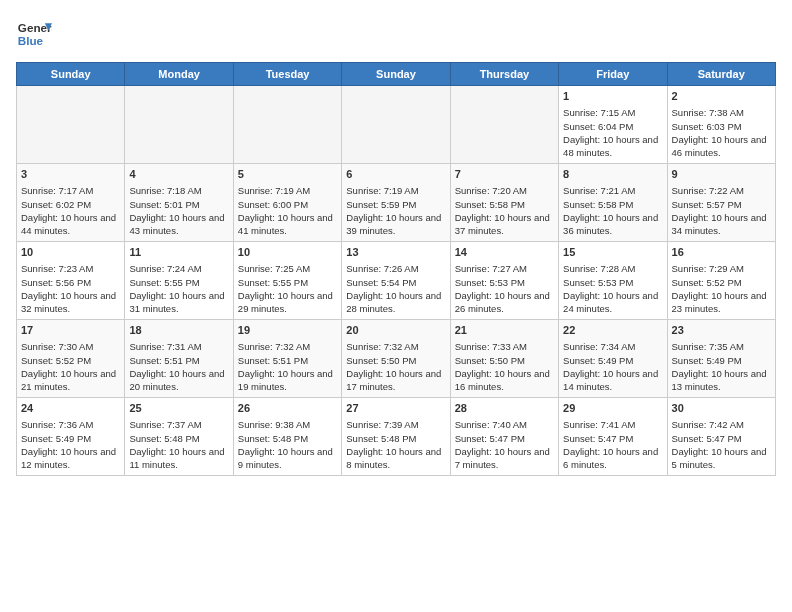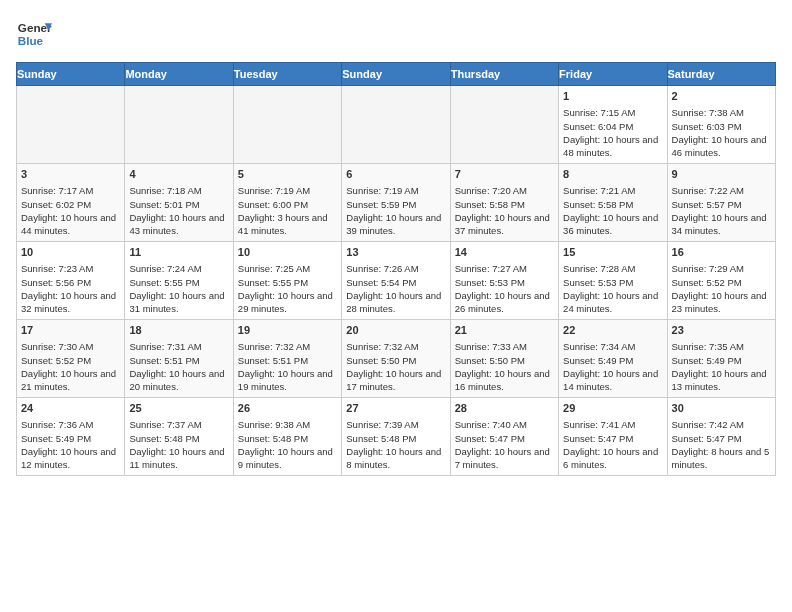--- a/index.html
+++ b/index.html
@@ -38,22 +38,22 @@
       color: #555;
     }
     table {
       width: 100%;
       border-collapse: collapse;
       font-size: 10px;
     }
     th {
       background-color: #3a7abf;
       color: white;
-      padding: 5px 0;
-      text-align: left;
+      padding: 5px 11px;
+      text-align: center;
       font-size: 11px;
       font-weight: bold;
       border: 1px solid #2e6099;
     }
     td {
       border: 1px solid #ccc;
       vertical-align: top;
       padding: 3px 4px;
       width: calc(100% / 7);
       height: 78px;
@@ -133,21 +133,21 @@
         <td>
           <div class="day-num">4</div>
           <div>Sunrise: 7:18 AM</div>
           <div>Sunset: 5:01 PM</div>
           <div>Daylight: 10 hours and 43 minutes.</div>
         </td>
         <td>
           <div class="day-num">5</div>
           <div>Sunrise: 7:19 AM</div>
           <div>Sunset: 6:00 PM</div>
-          <div>Daylight: 3 hours and 41 minutes.</div>
+          <div>Daylight: 10 hours and 41 minutes.</div>
         </td>
         <td>
           <div class="day-num">6</div>
           <div>Sunrise: 7:19 AM</div>
           <div>Sunset: 5:59 PM</div>
           <div>Daylight: 10 hours and 39 minutes.</div>
         </td>
         <td>
           <div class="day-num">7</div>
           <div>Sunrise: 7:20 AM</div>
@@ -289,17 +289,17 @@
         <td>
           <div class="day-num">29</div>
           <div>Sunrise: 7:41 AM</div>
           <div>Sunset: 5:47 PM</div>
           <div>Daylight: 10 hours and 6 minutes.</div>
         </td>
         <td>
           <div class="day-num">30</div>
           <div>Sunrise: 7:42 AM</div>
           <div>Sunset: 5:47 PM</div>
-          <div>Daylight: 8 hours and 5 minutes.</div>
+          <div>Daylight: 10 hours and 5 minutes.</div>
         </td>
       </tr>
     </tbody>
 </table>
 
 </body></html>

